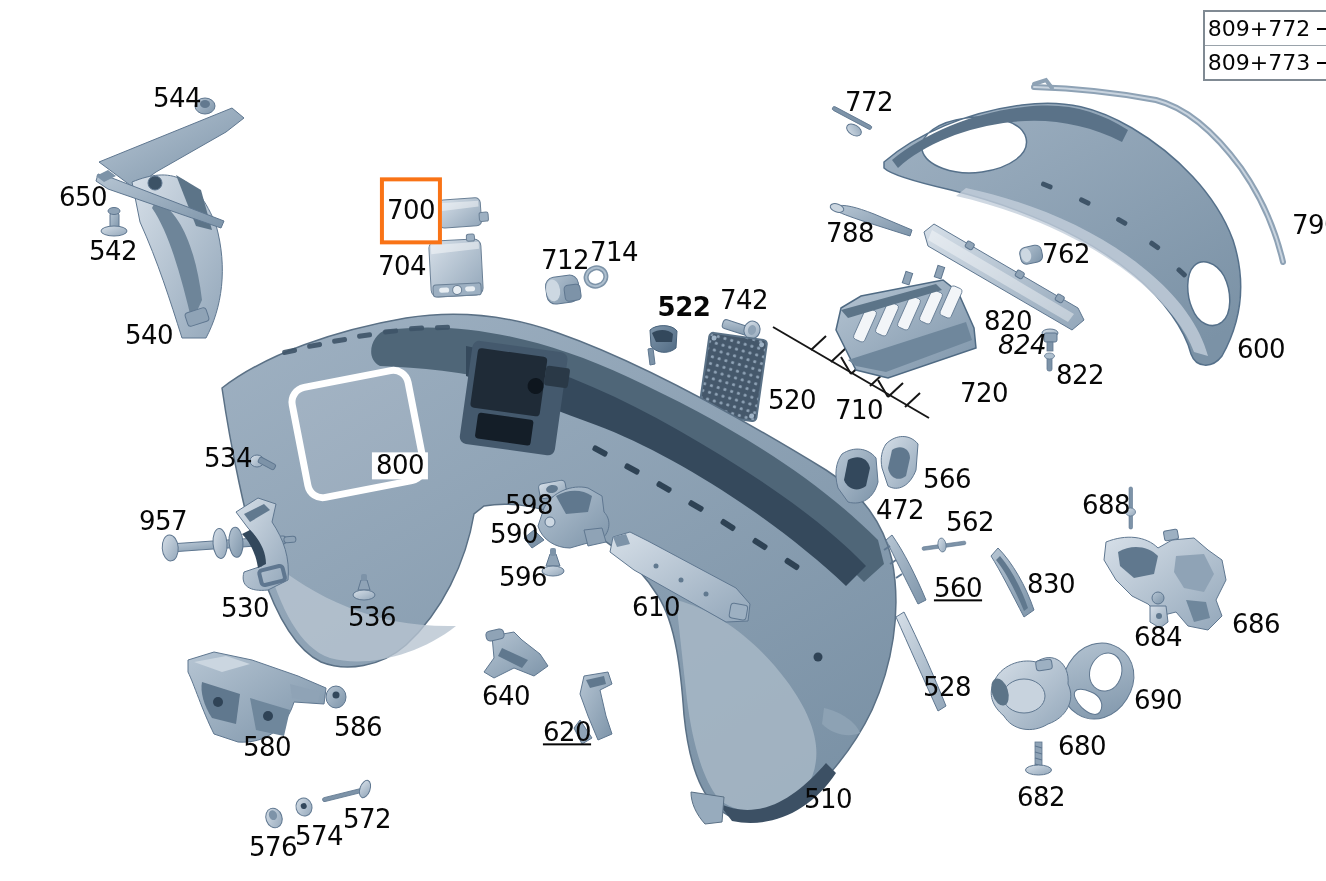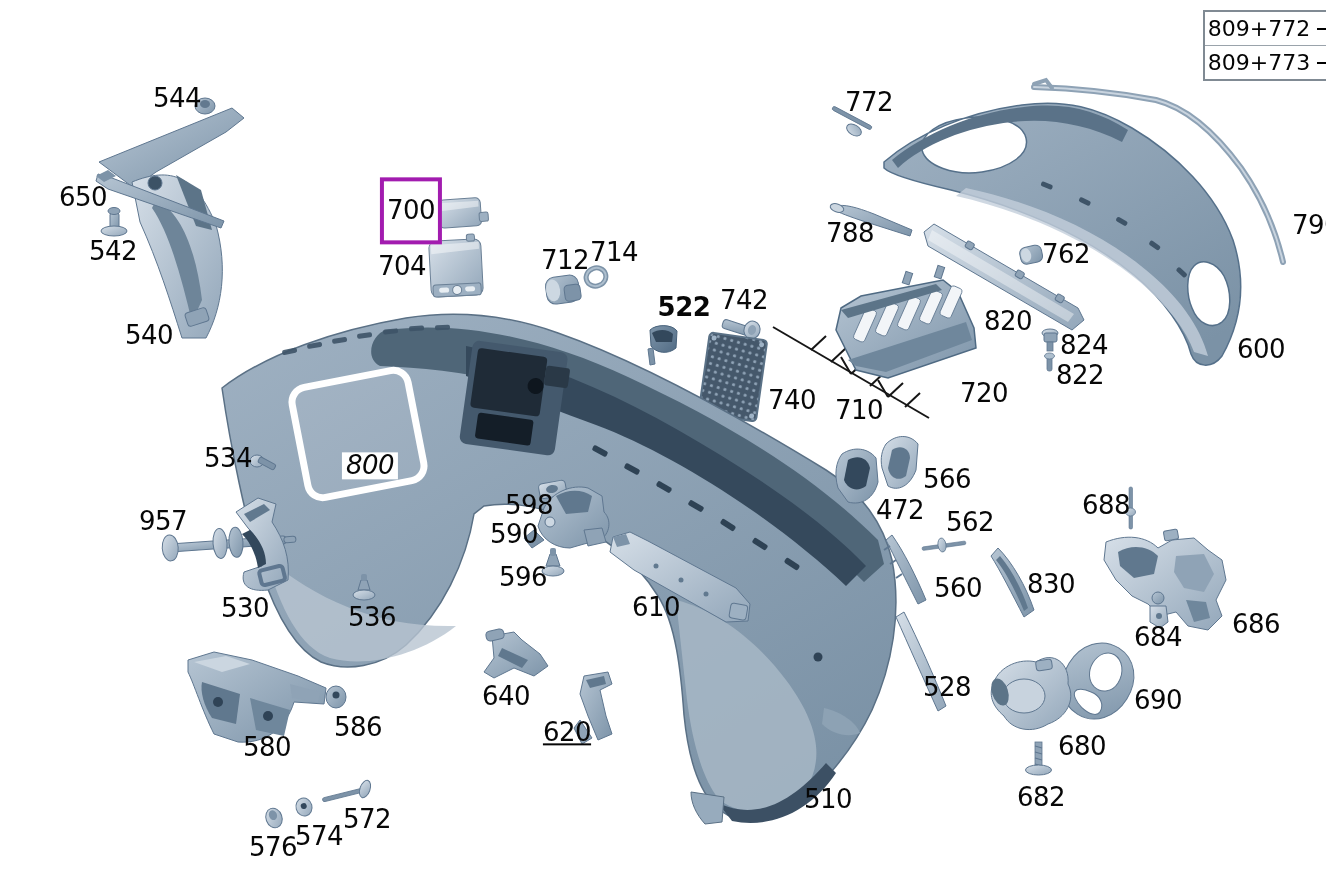--- a/index.html
+++ b/index.html
@@ -3,21 +3,21 @@
 <meta charset="utf-8">
 <style>
   html,body{margin:0;padding:0;background:#fff;}
   .stage{position:relative;width:1326px;height:881px;background:#fff;overflow:hidden;
          font-family:"DejaVu Sans","Liberation Sans",sans-serif;margin-left:36px;}
   .stage svg.parts{position:absolute;left:0;top:0;}
   .label-layer{position:absolute;left:0;top:0;width:100%;height:100%;}
   .part-label{position:absolute;transform:translate(-50%,-50%);font-size:26px;color:#070707;
               white-space:nowrap;line-height:1.05;letter-spacing:-0.5px;cursor:pointer;}
   .part-label.chip{background:#fff;padding:0 4px;}
-  .part-label.highlight{background:#fff;border:4px solid #a21caf;padding:16px 3px;}
+  .part-label.highlight{background:#fff;border:4px solid #f97316;padding:16px 3px;}
   .refbox-stack{position:absolute;left:1167px;top:10px;width:143px;border:2px solid #808a93;
                 background:#fff;box-sizing:border-box;}
   .refbox{height:33px;display:flex;align-items:center;justify-content:center;gap:7px;
           font-size:22px;color:#050505;cursor:pointer;}
   .refbox + .refbox{border-top:1.5px solid #9aa3ab;}
 </style>
 </head>
 <body>
 
 <div class="stage">
@@ -421,51 +421,51 @@
       <div class="part-label" style="left: 141px; top: 99px;">544</div>
       <div class="part-label" style="left: 47px; top: 198px;">650</div>
       <div class="part-label" style="left: 77px; top: 252px;">542</div>
       <div class="part-label" style="left: 113px; top: 336px;">540</div>
       <div class="part-label highlight" style="left: 375px; top: 211px;">700</div>
       <div class="part-label" style="left: 366px; top: 267px;">704</div>
       <div class="part-label" style="left: 529px; top: 261px;">712</div>
       <div class="part-label" style="left: 578px; top: 253px;">714</div>
       <div class="part-label" style="left: 648px; top: 308px; font-weight: bold;">522</div>
       <div class="part-label" style="left: 708px; top: 301px;">742</div>
-      <div class="part-label" style="left: 756px; top: 401px;">740</div>
+      <div class="part-label" style="left: 756px; top: 401px;">520</div>
       <div class="part-label" style="left: 823px; top: 411px;">710</div>
       <div class="part-label" style="left: 833px; top: 103px;">772</div>
       <div class="part-label" style="left: 814px; top: 234px;">788</div>
       <div class="part-label" style="left: 1030px; top: 255px;">762</div>
       <div class="part-label" style="left: 972px; top: 322px;">820</div>
-      <div class="part-label" style="left: 1048px; top: 346px;">824</div>
+      <div class="part-label" style="left: 986px; top: 346px; font-style: italic;">824</div>
       <div class="part-label" style="left: 1044px; top: 376px;">822</div>
       <div class="part-label" style="left: 1280px; top: 226px;">790</div>
       <div class="part-label" style="left: 1225px; top: 350px;">600</div>
       <div class="part-label" style="left: 948px; top: 394px;">720</div>
       <div class="part-label" style="left: 192px; top: 459px;">534</div>
-      <div class="part-label chip" style="left: 334px; top: 466px; font-style: italic;">800</div>
+      <div class="part-label chip" style="left: 364px; top: 466px;">800</div>
       <div class="part-label" style="left: 127px; top: 522px;">957</div>
       <div class="part-label" style="left: 209px; top: 609px;">530</div>
       <div class="part-label" style="left: 336px; top: 618px;">536</div>
       <div class="part-label" style="left: 493px; top: 506px;">598</div>
       <div class="part-label" style="left: 478px; top: 535px;">590</div>
       <div class="part-label" style="left: 487px; top: 578px;">596</div>
       <div class="part-label" style="left: 620px; top: 608px;">610</div>
       <div class="part-label" style="left: 470px; top: 697px;">640</div>
       <div class="part-label" style="left: 531px; top: 733px; text-decoration: underline;">620</div>
       <div class="part-label" style="left: 231px; top: 748px;">580</div>
       <div class="part-label" style="left: 322px; top: 728px;">586</div>
       <div class="part-label" style="left: 237px; top: 848px;">576</div>
       <div class="part-label" style="left: 283px; top: 837px;">574</div>
       <div class="part-label" style="left: 331px; top: 820px;">572</div>
       <div class="part-label" style="left: 911px; top: 480px;">566</div>
       <div class="part-label" style="left: 864px; top: 511px;">472</div>
       <div class="part-label" style="left: 934px; top: 523px;">562</div>
-      <div class="part-label" style="left: 922px; top: 589px;">560</div>
+      <div class="part-label" style="left: 922px; top: 589px; text-decoration: underline;">560</div>
       <div class="part-label" style="left: 911px; top: 688px;">528</div>
       <div class="part-label" style="left: 1015px; top: 585px;">830</div>
       <div class="part-label" style="left: 1070px; top: 506px;">688</div>
       <div class="part-label" style="left: 1220px; top: 625px;">686</div>
       <div class="part-label" style="left: 1122px; top: 638px;">684</div>
       <div class="part-label" style="left: 1122px; top: 701px;">690</div>
       <div class="part-label" style="left: 1046px; top: 747px;">680</div>
       <div class="part-label" style="left: 1005px; top: 798px;">682</div>
       <div class="part-label" style="left: 792px; top: 800px;">510</div>
     </div>

